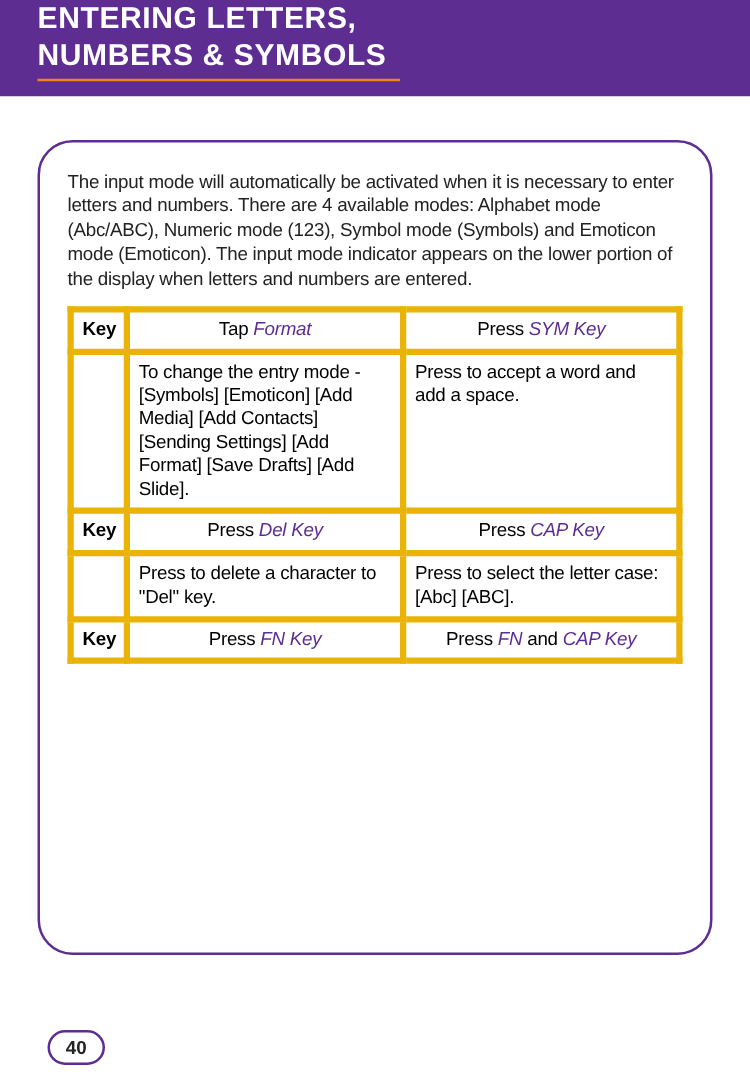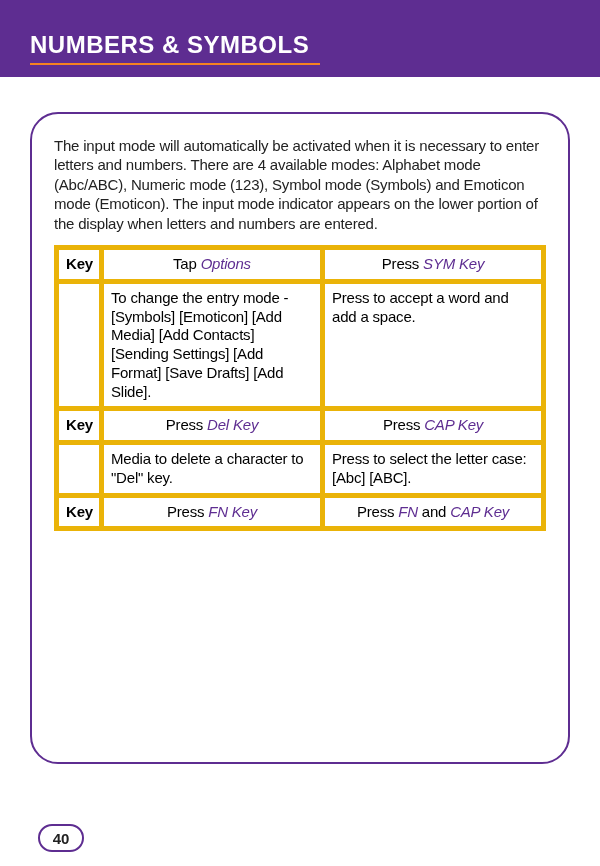--- a/index.html
+++ b/index.html
@@ -84,40 +84,40 @@
       font-weight: 700;
       font-size: 15px;
       color: #222;
     }
   </style>
 </head>
 <body>
 
 <div class="header-bar">
   <h1>
-    <br>
+    <span>ENTERING LETTERS,</span><br>
     <span>NUMBERS &amp; SYMBOLS</span>
   </h1>
   <div class="header-underline"></div>
 </div>
 
 <div class="content-frame">
   <p class="intro">The input mode will automatically be activated when it is necessary to enter letters and numbers. There are 4 available modes: Alphabet mode (Abc/ABC), Numeric mode (123), Symbol mode (Symbols) and Emoticon mode (Emoticon). The input mode indicator appears on the lower portion of the display when letters and numbers are entered.</p>
 
   <table>
     <colgroup>
       <col class="key">
         <col class="cola">
         <col class="colb">
     </colgroup>
     <tbody>
       <tr>
         <td class="key-cell">Key</td>
         <td class="header-cell">
-          <span>Tap </span><span class="purple-italic">Options</span>
+          <span>Tap </span><span class="purple-italic">Format</span>
         </td>
         <td class="header-cell">
           <span>Press </span><span class="purple-italic">SYM Key</span>
         </td>
       </tr>
       <tr>
         <td></td>
         <td>To change the entry mode - [Symbols] [Emoticon] [Add Media] [Add Contacts] [Sending Settings] [Add Format] [Save Drafts] [Add Slide].</td>
         <td>Press to accept a word and add a space.</td>
       </tr>
@@ -125,21 +125,21 @@
         <td class="key-cell">Key</td>
         <td class="header-cell">
           <span>Press </span><span class="purple-italic">Del Key</span>
         </td>
         <td class="header-cell">
           <span>Press </span><span class="purple-italic">CAP Key</span>
         </td>
       </tr>
       <tr>
         <td></td>
-        <td>Media to delete a character to "Del" key.</td>
+        <td>Press to delete a character to "Del" key.</td>
         <td>Press to select the letter case: [Abc] [ABC].</td>
       </tr>
       <tr>
         <td class="key-cell">Key</td>
         <td class="header-cell">
           <span>Press </span><span class="purple-italic">FN Key</span>
         </td>
         <td class="header-cell">
           <span>Press </span><span class="purple-italic">FN</span><span> and </span><span class="purple-italic">CAP Key</span>
         </td>

